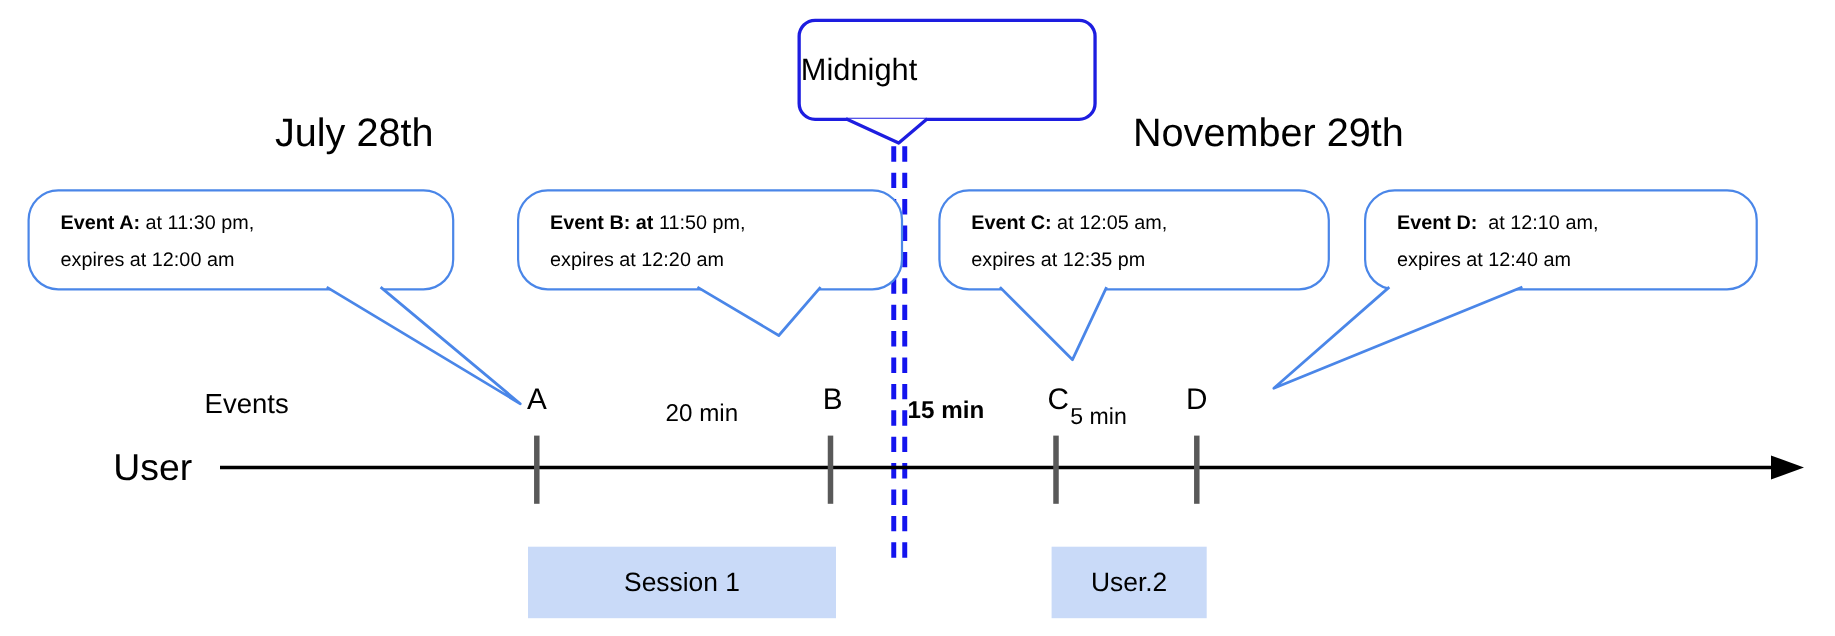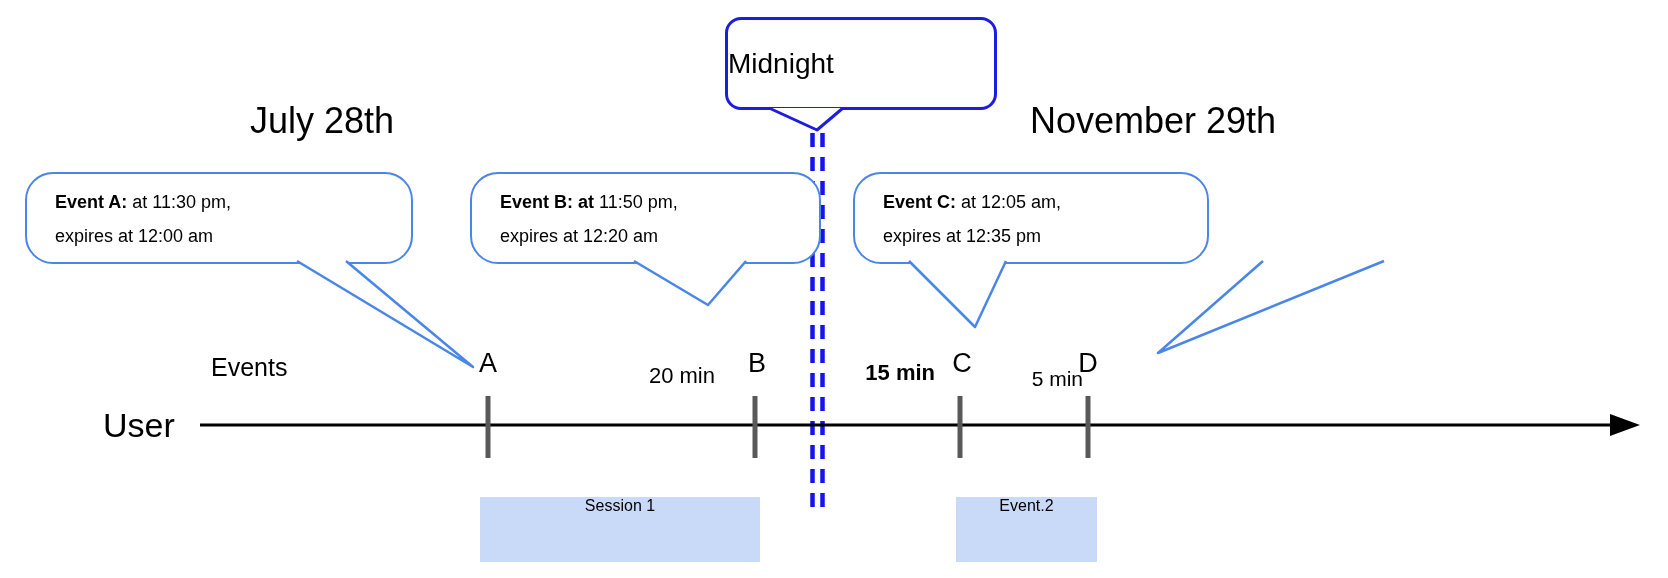--- a/index.html
+++ b/index.html
@@ -33,37 +33,37 @@
   .midnight-box {
     position:absolute; left:725px; top:17px; width:272px; height:93px; box-sizing:border-box;
     background:#ffffff; border:3px solid var(--midnight-border); border-radius:16px;
     display:flex; align-items:center; font-size:28px; 
   }
 
   .date-label { position:absolute; top:100px; width:300px; font-size:36px; }
   #date-left  { left:250px; }
   #date-right { left:1030px; }
 
-  .events-label { position:absolute; left:186px; top:353px; font-size:25px;margin-left:25px; }
+  .events-label { position:absolute; left:186px; top:353px; font-size:25px; }
   .user-label   { position:absolute; left:103px; top:406px; font-size:34px; }
 
   .tick-letter { position:absolute; top:348px; width:60px; text-align:center; font-size:27px; }
   #letter-a { left:458px; }
   #letter-b { left:727px; }
   #letter-c { left:932px; }
   #letter-d { left:1058px; }
 
-  .gap-label { position:absolute; width:110px; text-align:right; font-size:22px; }
+  .gap-label { position:absolute; width:110px; text-align:left; font-size:22px; }
   #gap-ab { left:605px; top:363px; }
   #gap-bc { left:825px; top:360px;font-weight:bold; }
   #gap-cd { left:973px; top:367px; font-size:21px; }
 
   .session {
     position:absolute; top:497px; height:65px; background:var(--session-fill);
-    display:flex; align-items:flex-start; justify-content:center; font-size:16px;
+    display:flex; align-items:center; justify-content:center; font-size:24px;
   }
   #session-1 { left:480px; width:280px; }
   #session-2 { left:956px; width:141px; }
 </style>
 </head>
 <body>
 
 <div class="canvas">
 
   <svg class="layer" viewBox="0 0 1668 578">
@@ -74,21 +74,21 @@
     <line class="tick" x1="488" y1="396" x2="488" y2="458"></line>
     <line class="tick" x1="755" y1="396" x2="755" y2="458"></line>
     <line class="tick" x1="960" y1="396" x2="960" y2="458"></line>
     <line class="tick" x1="1088" y1="396" x2="1088" y2="458"></line>
   </svg>
 
   <div class="session" id="session-1">
     <span>Session 1</span>
   </div>
   <div class="session" id="session-2">
-    <span>Event.2</span>
+    <span>User.2</span>
   </div>
 
   <div class="date-label" id="date-left">July 28th</div>
   <div class="date-label" id="date-right">November 29th</div>
 
   <div class="events-label">Events</div>
   <div class="user-label">User</div>
 
   <div class="tick-letter" id="letter-a">A</div>
   <div class="tick-letter" id="letter-b">B</div>
@@ -104,20 +104,24 @@
     <div class="l2">expires at 12:00 am</div>
   </div>
   <div class="callout" id="callout-b">
     <div class="l1"><b>Event B: at</b><span> 11:50 pm,</span></div>
     <div class="l2">expires at 12:20 am</div>
   </div>
   <div class="callout" id="callout-c">
     <div class="l1"><b>Event C:</b><span> at 12:05 am,</span></div>
     <div class="l2">expires at 12:35 pm</div>
   </div>
+  <div class="callout" id="callout-d">
+    <div class="l1"><b>Event D:</b><span>  at 12:10 am,</span></div>
+    <div class="l2">expires at 12:40 am</div>
+  </div>
 
   <div class="midnight-box">
     <span>Midnight</span>
   </div>
 
   <svg class="layer" viewBox="0 0 1668 578">
     <path class="midnight-tail" d="M769,108 L817,130 L843,108"></path>
     <path class="tail" d="M297,261 L473,367 L346,261"></path>
     <path class="tail" d="M634,261 L708,305 L746,261"></path>
     <path class="tail" d="M909,261 L975,327 L1006,261"></path>

